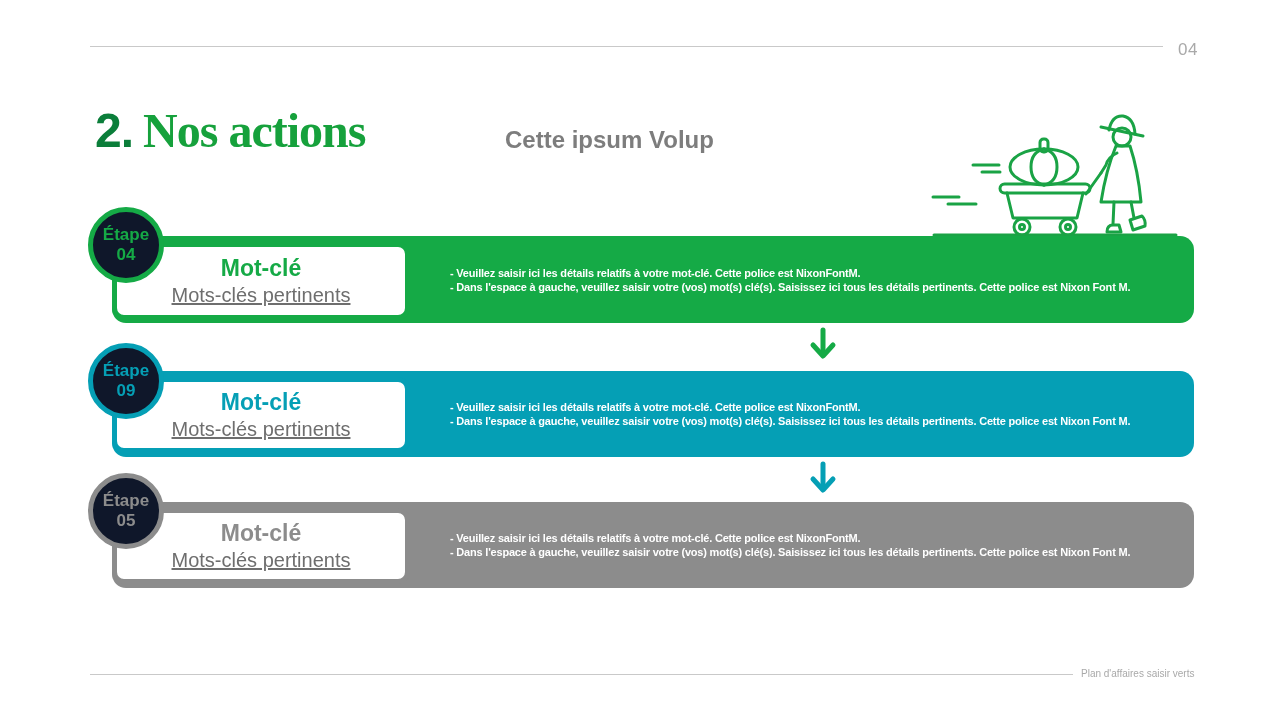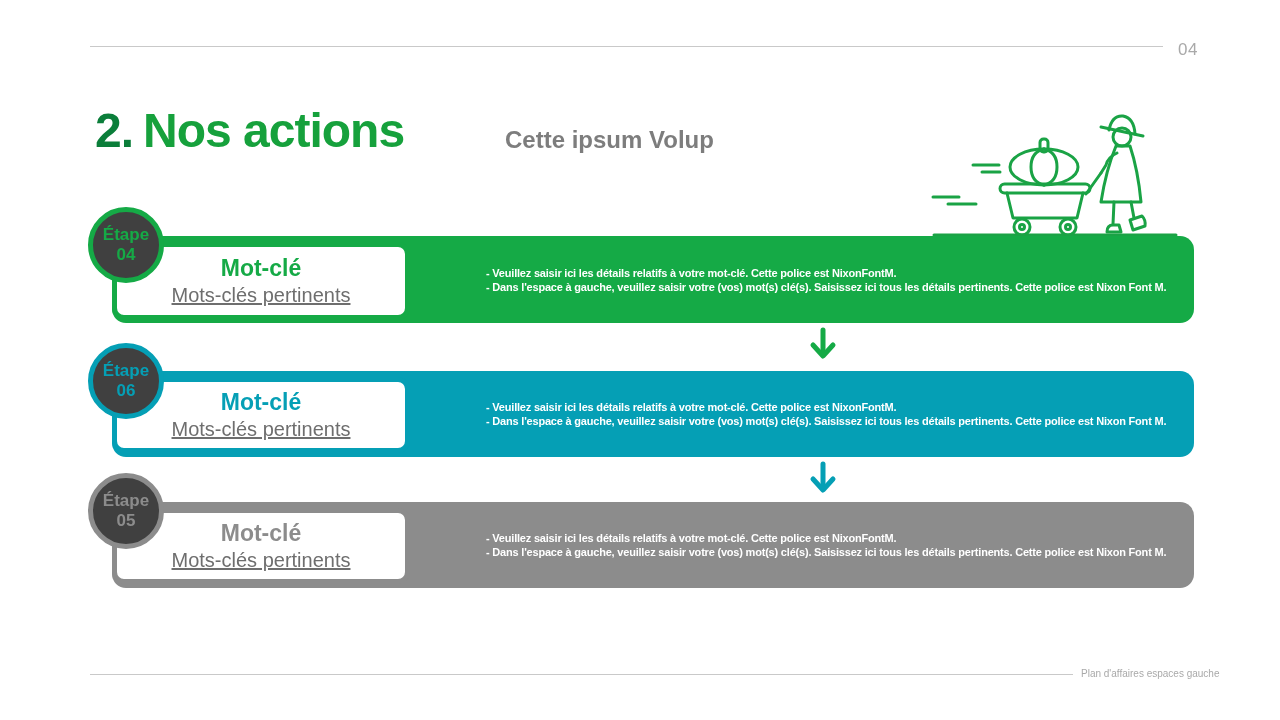--- a/index.html
+++ b/index.html
@@ -24,21 +24,21 @@
     font-size: 10px; color: var(--meta, #a9a9a9);
   }
 
   
   .title-wrap {
     position: absolute; left: 95px; top: 103px;
     font-size: 48px; font-weight: 700; letter-spacing: -1px;
     white-space: nowrap;
   }
   .title-number { color: var(--title-number, #0b7e3a); margin-right: 10px; }
-  .title-text   { color: var(--title-text, #16a13c); }
+  .title-text   { color: var(--title-text, #16a13c); font-family: Liberation Serif, serif; }
   .subtitle {
     position: absolute; left: 505px; top: 126px;
     font-size: 24px; font-weight: 700; color: var(--subtitle, #7d7d7d);
     white-space: nowrap;
   }
 
   
   .illustration { position: absolute; left: 930px; top: 108px; width: 250px; height: 130px; }
   .illustration svg { stroke: var(--illustration, #1aa345); }
 
@@ -55,41 +55,41 @@
   }
   .row-1 .step-bar { top: 29px; }
   .row-2 .step-bar { top: 28px; height: 86px; }
   .row-3 .step-bar { top: 29px; height: 86px; }
 
   .step-details {
     position: absolute; left: 338px; right: 14px; top: 0; bottom: 0;
     display: flex; flex-direction: column; justify-content: center; gap: 2px;
     color: var(--detail-text, #ffffff);
     font-size: 11px; font-weight: 700; letter-spacing: -0.2px;
-    white-space: nowrap; overflow: hidden; margin-left: 36px;
+    white-space: nowrap; overflow: hidden;
   }
 
   .step-card {
     position: absolute; left: 24px; width: 298px; height: 78px;
     background: #ffffff;
     border: 5px solid var(--step-color, #15aa46);
     border-radius: 12px;
     display: flex; flex-direction: column; justify-content: center; align-items: center;
     gap: 2px;
   }
   .row-1 .step-card { top: 35px; }
   .row-2 .step-card { top: 34px; height: 76px; }
   .row-3 .step-card { top: 35px; height: 76px; }
 
   .keyword { font-size: 23px; font-weight: 700; color: var(--step-color, #15aa46); }
   .keyword-sub { font-size: 20px; color: var(--keyword-sub, #6e6e6e); text-decoration: underline; }
 
   .step-badge {
     position: absolute; left: 0; top: 0; width: 76px; height: 76px;
-    background: #404040;
+    background: #0f172a;
     border: 5px solid var(--step-color, #15aa46);
     border-radius: 50%;
     display: flex; flex-direction: column; justify-content: center; align-items: center;
     font-size: 17px; font-weight: 700; line-height: 1.15;
     color: var(--step-color, #15aa46);
     z-index: 2;
   }
 
   
   .flow-arrow { position: absolute; left: 808px; width: 30px; height: 36px; }
@@ -176,21 +176,21 @@
       <div>- Veuillez saisir ici les détails relatifs à votre mot-clé. Cette police est NixonFontM.</div>
       <div>- Dans l'espace à gauche, veuillez saisir votre (vos) mot(s) clé(s). Saisissez ici tous les détails pertinents. Cette police est Nixon Font M.</div>
     </div>
   </div>
   <div class="step-card">
     <div class="keyword">Mot-clé</div>
     <div class="keyword-sub">Mots-clés pertinents</div>
   </div>
   <div class="step-badge">
     <span>Étape</span>
-    <span>06</span>
+    <span>09</span>
   </div>
 </div>
 
 <div class="flow-arrow arrow-2" style="--arrow-color: #059fb5;">
   <svg viewBox="0 0 30 36" width="30" height="36" fill="none" stroke-width="5" stroke-linecap="round" stroke-linejoin="round">
     <line x1="15" y1="3" x2="15" y2="26"></line>
     <polyline points="5,18 15,29 25,18"></polyline>
   </svg>
 </div>
 
@@ -205,13 +205,13 @@
     <div class="keyword">Mot-clé</div>
     <div class="keyword-sub">Mots-clés pertinents</div>
   </div>
   <div class="step-badge">
     <span>Étape</span>
     <span>05</span>
   </div>
 </div>
 
 <div class="rule rule-bottom"></div>
-<div class="footer-text">Plan d'affaires espaces gauche</div>
+<div class="footer-text">Plan d'affaires saisir verts</div>
 
 </body></html>

